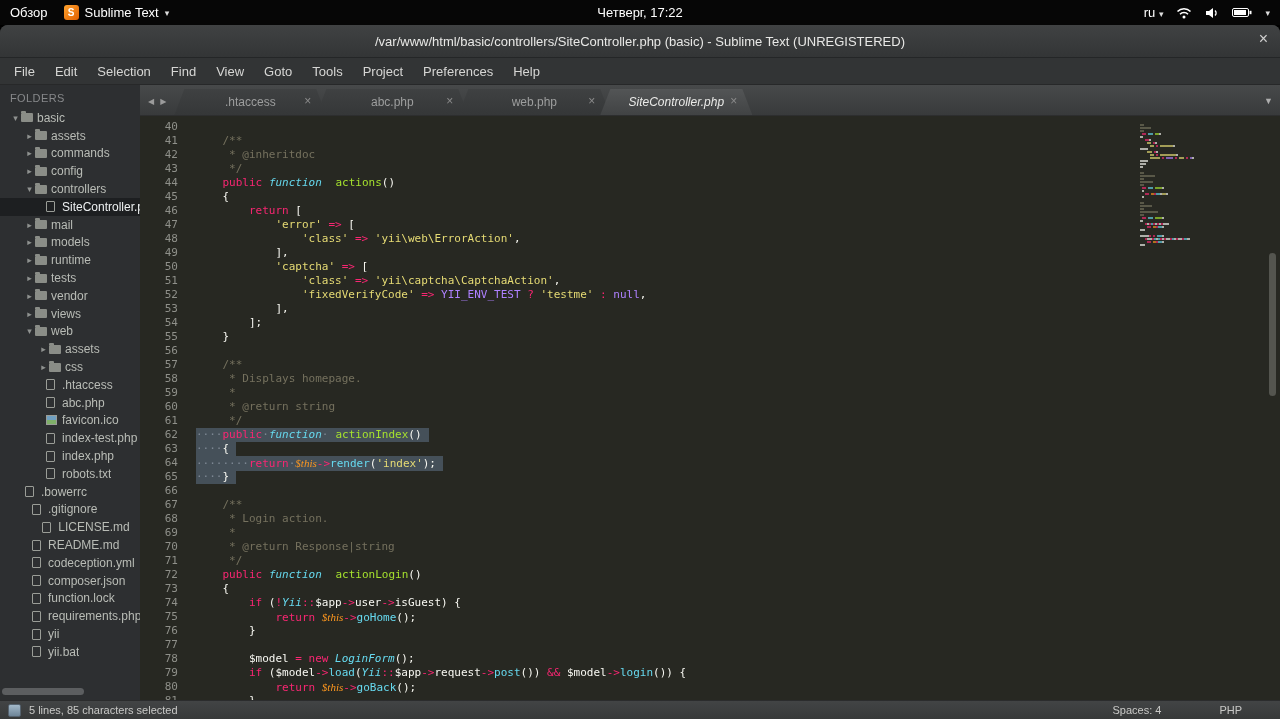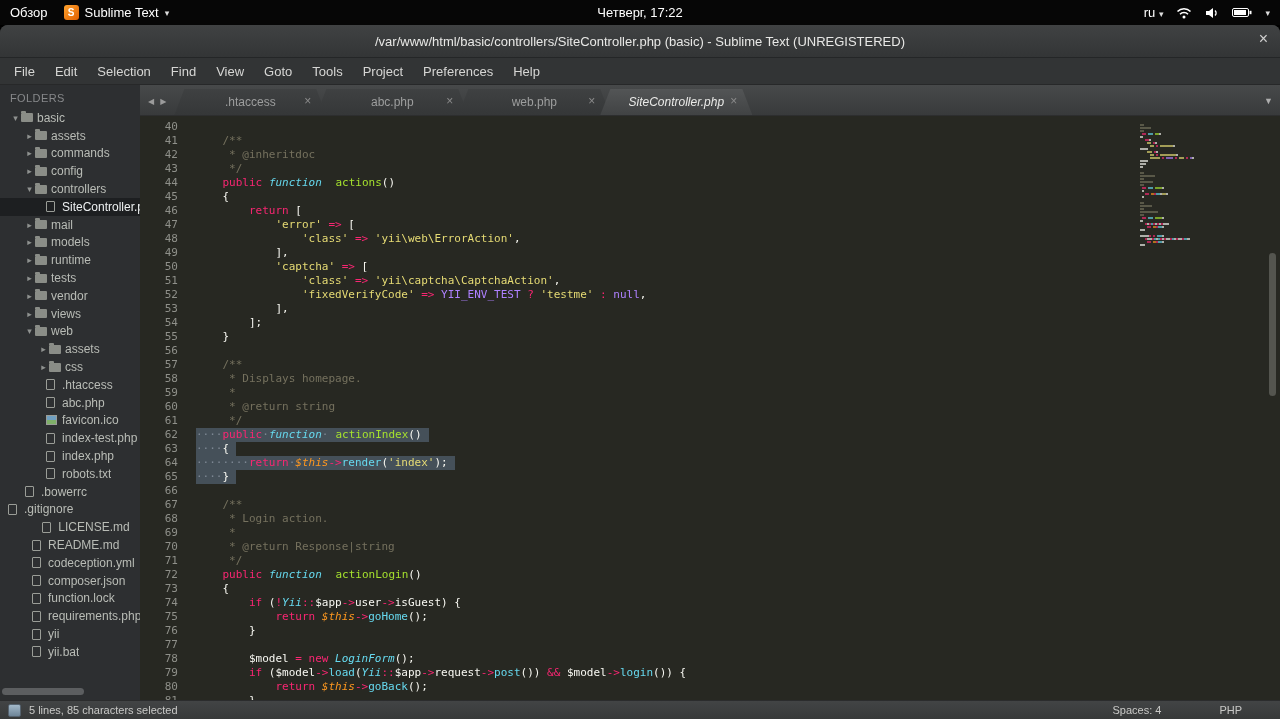--- a/index.html
+++ b/index.html
@@ -73,21 +73,21 @@
             font-family:"DejaVu Sans Mono","Liberation Mono",monospace;
             font-size:11px; line-height:14px; }
   .gutter { position:absolute; left:0; top:4px; width:38px; text-align:right; color:#8f908a; }
   .gutnum { height:14px; }
   .code-area { position:absolute; left:56px; top:4px; right:150px; }
   .codeline { height:14px; white-space:pre; }
   .selwrap { display:inline-block; background:#455059; padding-right:7px; }
   .tk-w { color:#f8f8f2; } .tk-k { color:#f92672; }
   .tk-t { color:#66d9ef; font-style:italic; } .tk-fn { color:#66d9ef; }
   .tk-g { color:#a6e22e;margin-left:7px; } .tk-s { color:#e6db74; } .tk-c { color:#ae81ff; }
-  .tk-m { color:#75715e; } .tk-d { color:#7d8793; } .tk-th { color:#fd971f; font-style:italic; }
+  .tk-m { color:#75715e; } .tk-d { color:#7d8793; } .tk-th { color:#fd971f; font-style:italic;font-family:Liberation Serif, serif; }
 
   .minimap { position:absolute; top:5px; right:40px; width:100px; }
   .mm-line { height:2px; margin-bottom:1px; display:flex; }
   .mm-seg { height:2px; flex:none; }
   .vscroll-thumb { position:absolute; right:4px; top:137px; width:7px; height:143px;
                    background:#54554f; border-radius:4px; }
 
   
   .statusbar { height:19px; flex:none; background:linear-gradient(#424445,#373939);
                border-top:1px solid #2b2c2d; display:flex; align-items:center;
@@ -312,21 +312,21 @@
               </span>
               <span class="side-label">robots.txt</span>
             </div>
             <div class="side-item" style="padding-left: 17px;">
               <span class="arrow" style="width: 8px;"></span>
               <span class="ico">
                 <span class="ico-file"></span>
               </span>
               <span class="side-label">.bowerrc</span>
             </div>
-            <div class="side-item" style="">
+            <div class="side-item" style="padding-left: 24px;">
               <span class="arrow" style="width: 8px;"></span>
               <span class="ico">
                 <span class="ico-file"></span>
               </span>
               <span class="side-label">.gitignore</span>
             </div>
             <div class="side-item" style="padding-left: 24px; justify-content: center;">
               <span class="arrow" style="width: 8px;"></span>
               <span class="ico">
                 <span class="ico-file"></span>

